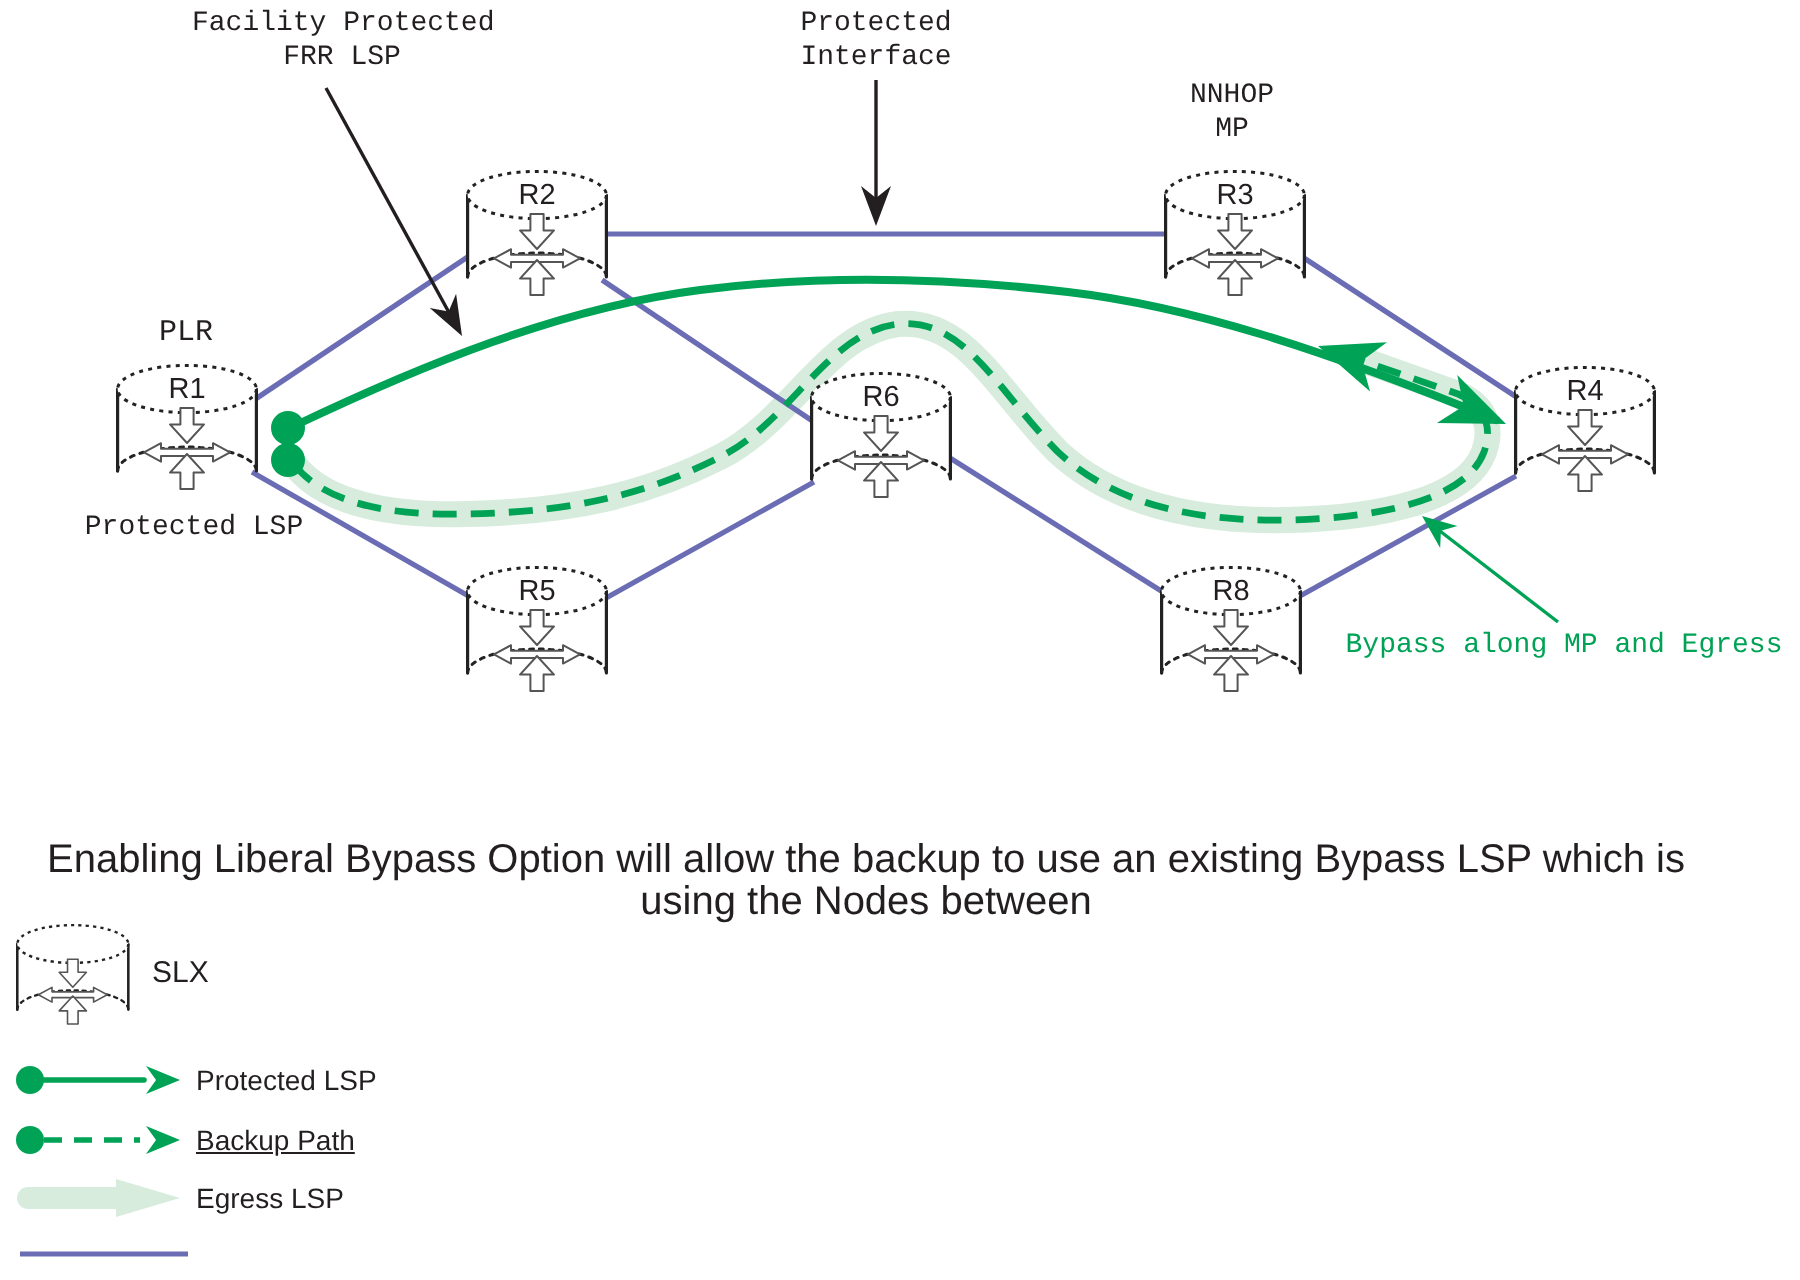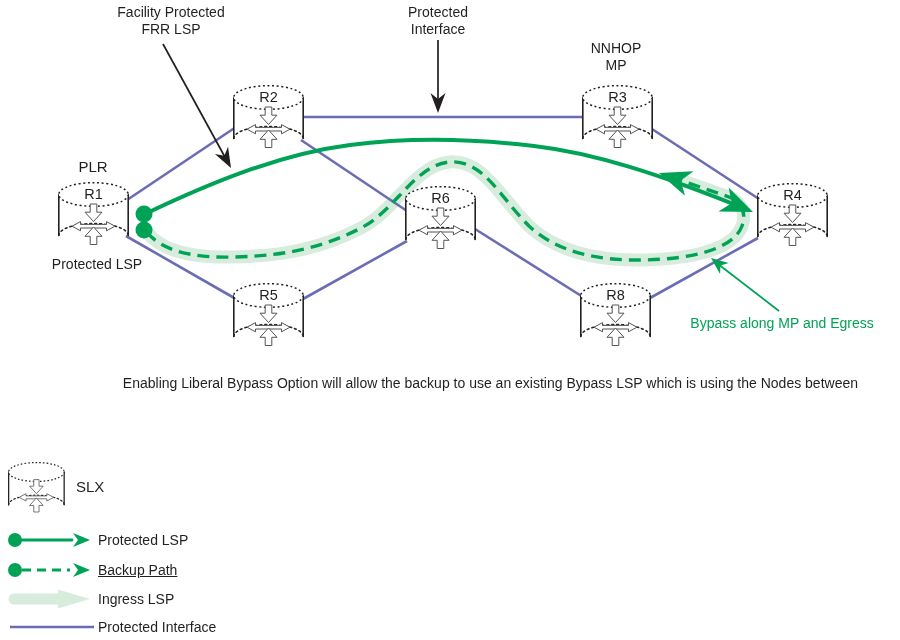--- a/index.html
+++ b/index.html
@@ -25,24 +25,24 @@
   .iface{stroke:var(--blue);stroke-width:2.6;fill:none;}
   .bandline{stroke:var(--band);stroke-width:13;fill:none;stroke-linecap:round;stroke-linejoin:round;}
   .gsolid{stroke:var(--green);stroke-width:4;fill:none;stroke-linecap:round;}
   .gdash{stroke:var(--green);stroke-width:3.4;fill:none;stroke-dasharray:12 7;}
   .ptr-black{stroke:var(--ink);stroke-width:1.7;fill:none;}
   .ptr-green{stroke:var(--green);stroke-width:1.7;fill:none;}
   .f-green{fill:var(--green);}
   .f-ink{fill:var(--ink);}
   .f-band{fill:var(--band);}
   
-  .lbl{position:absolute;text-align:center;font-size:14px;line-height:17px;white-space:nowrap;}
+  .lbl{position:absolute;text-align:center;font-size:14px;line-height:17px;white-space:nowrap;font-family:Liberation Mono, monospace;}
   .lbl div{display:block;}
   .lbl-green{color:var(--green);}
-  .caption{position:absolute;left:8px;top:373px;width:850px;font-size:14px;line-height:21px;text-align:right;}
+  .caption{position:absolute;left:8px;top:420px;width:850px;font-size:20px;line-height:21px;text-align:center;}
   .legend-label{position:absolute;left:98px;font-size:14px;line-height:24px;white-space:nowrap;}
   .slx-label{position:absolute;left:76px;top:478px;font-size:15px;}
 </style>
 </head>
 <body>
 
 <div class="stage">
 
   <svg width="900" height="640" viewBox="0 0 900 640">
     <defs>
@@ -185,16 +185,15 @@
     <div>Bypass along MP and Egress</div>
   </div>
 
   <div class="caption">
     <div>Enabling Liberal Bypass Option will allow the backup to use an existing Bypass LSP which is using the Nodes between</div>
   </div>
 
   <div class="slx-label">SLX</div>
   <div class="legend-label" style="top:528px;">Protected LSP</div>
   <div class="legend-label" style="top:558px;text-decoration:underline;">Backup Path</div>
-  <div class="legend-label" style="top:587px;">Ingress LSP</div>
-  <div class="legend-label" style="top:615px;">Protected Interface</div>
+  <div class="legend-label" style="top:587px;">Egress LSP</div>
 
 </div>
 
 </body></html>

